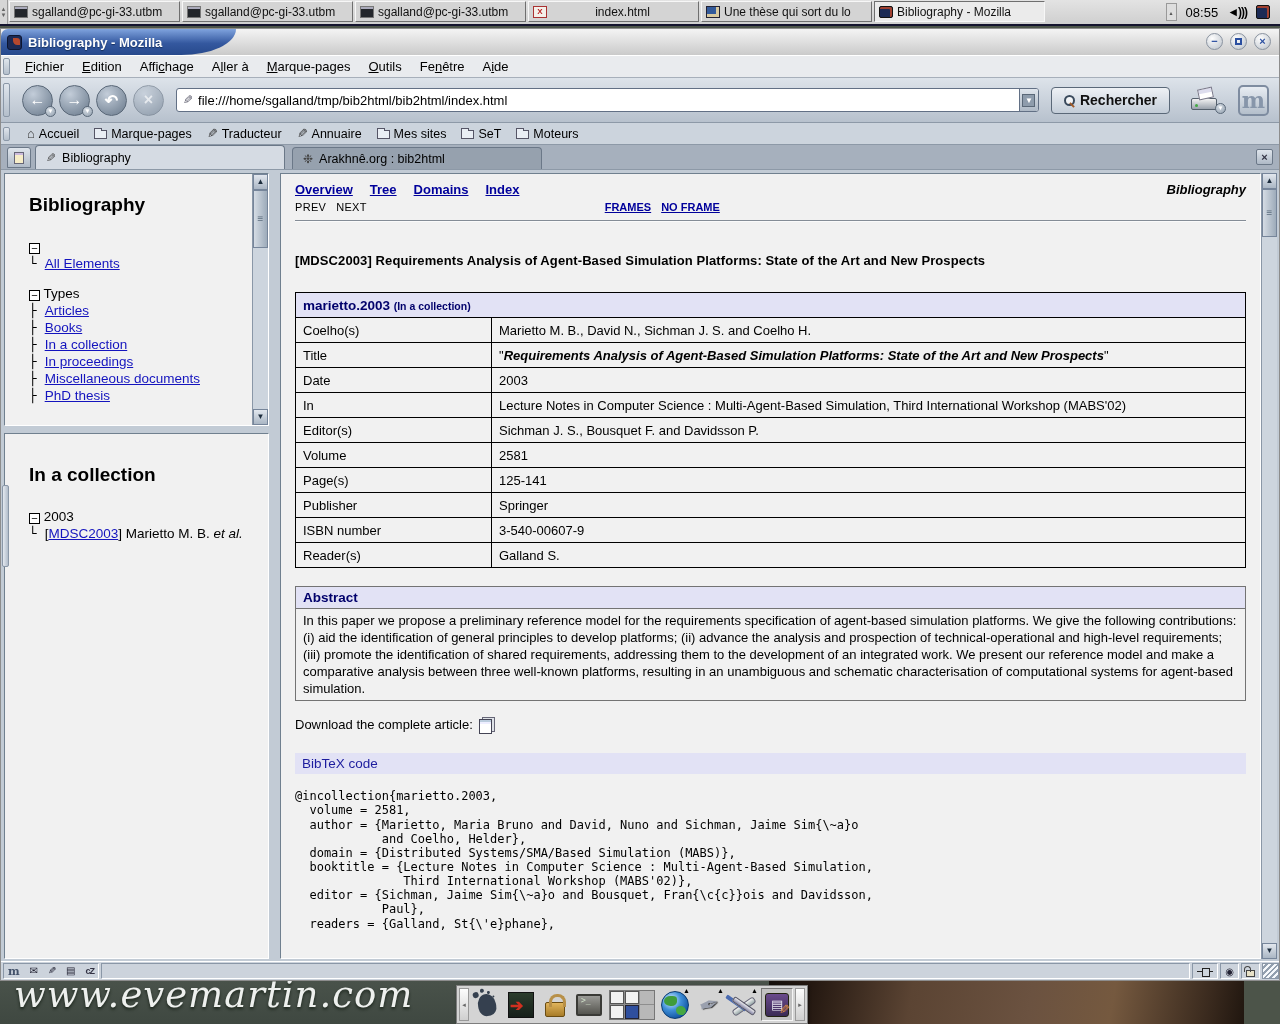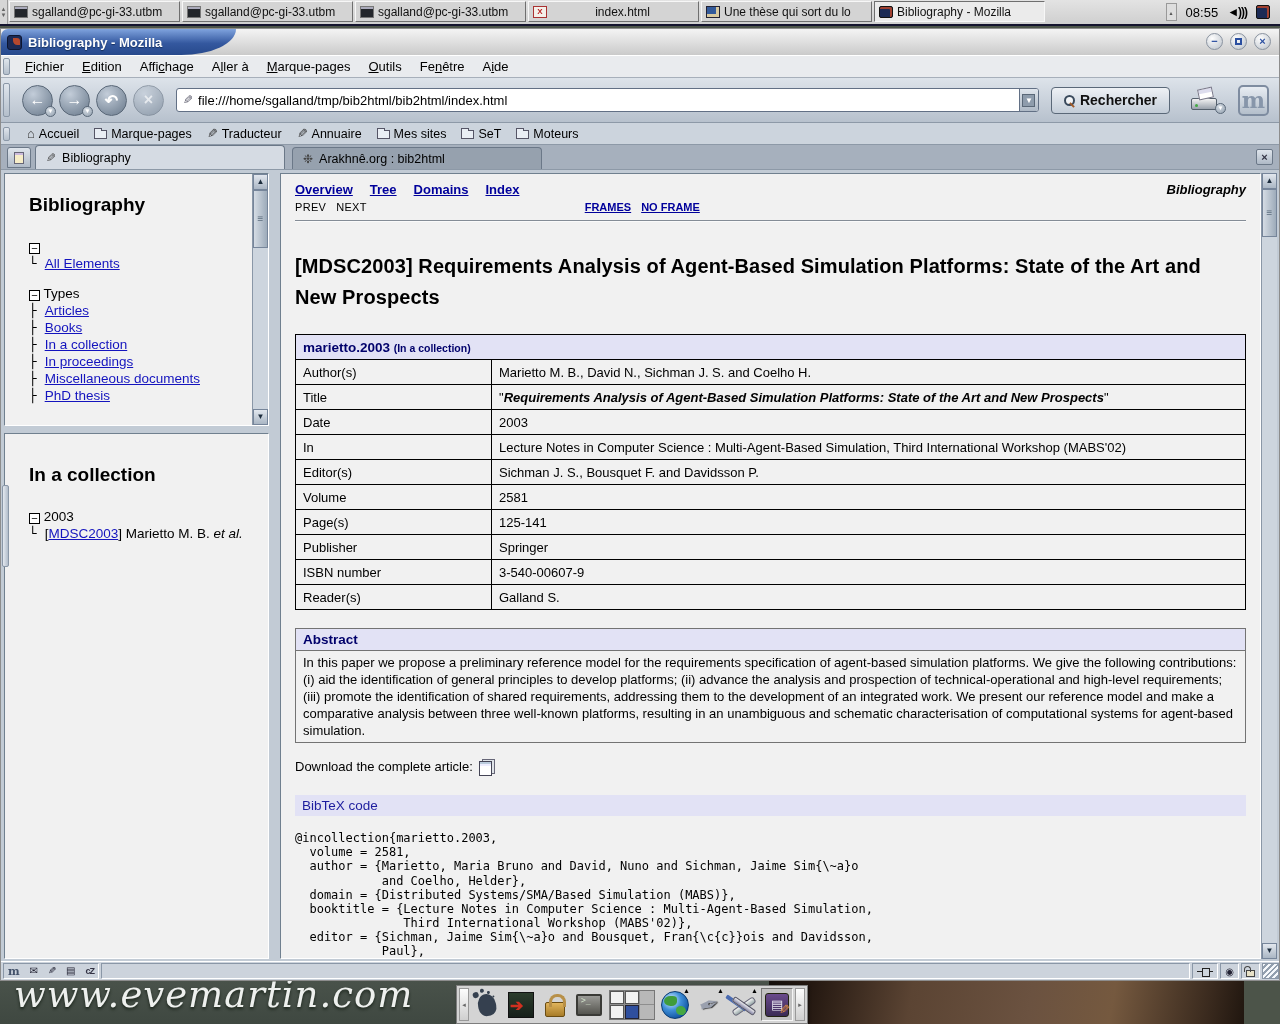--- a/index.html
+++ b/index.html
@@ -139,26 +139,26 @@
   .conn { font-family:"DejaVu Sans Mono",monospace; font-size:13px; color:#000; }
   .tree .block { margin-bottom:13px; }
   .etal { font-style:italic; }
 
   
   .doc { font-size:13px; color:#000; }
   .nav-row1 { display:flex; align-items:baseline; }
   .nav-links { display:flex; gap:17px; }
   .nav-links a { color:#00009b; font-weight:bold; font-size:13px; text-decoration:underline; }
   .corner { margin-left:auto; font-weight:bold; font-style:italic; font-size:13px; }
-  .nav-row2 { display:flex; font-size:11px; margin-top:4px; }
+  .nav-row2 { display:flex; font-size:11px; margin-top:4px;gap:20px; }
   .prevnext { letter-spacing:.3px; display:flex; gap:10px; }
   .framelinks { margin-left:218px; display:flex; gap:10px; }
   .framelinks a { color:#00009b; font-weight:bold; text-decoration:underline; }
   .doc hr { border:none; border-top:1px solid #848c96; border-bottom:1px solid #fafafa; margin:7px 0 0 0; }
-  .doc h2 { font-size:20px; font-weight:bold; margin:29px 0 0 0; line-height:1.55; letter-spacing:.1px; }
+  .doc h2 { font-size:13px; font-weight:bold; margin:29px 0 0 0; line-height:1.55; letter-spacing:.1px; }
   table.entry { border-collapse:collapse; width:100%; margin-top:21px; border:1px solid #000; }
   table.entry td { border:1px solid #000; font-size:13px; padding:4px 7px; height:25px; vertical-align:middle; }
   td.hdr-cell { background:#e2e2f5; }
   .ekey { font-weight:bold; color:#00006b; font-size:13.5px; }
   .ekind { font-weight:bold; color:#00006b; font-size:10.5px; }
   td.lblcol { width:196px; }
   .tval { font-weight:bold; font-style:italic; }
   table.abst { border-collapse:collapse; width:100%; margin-top:18px; border:1px solid #000; }
   table.abst td { border:1px solid #737373; padding:3px 7px; }
   .abst-hdr { background:#e2e2f5; font-weight:bold; color:#00006b; font-size:13.5px; height:21px; }
@@ -429,21 +429,21 @@
         </div>
         <hr>
         <h2>[MDSC2003]  Requirements Analysis of Agent-Based Simulation Platforms: State of the Art and New Prospects</h2>
 
         <table class="entry">
           <tbody id="entry-rows">
             <tr>
                 <td class="hdr-cell" colspan="2"><span class="ekey">marietto.2003</span> <span class="ekind">(In a collection)</span></td>
               </tr>
           <tr>
-                <td class="lblcol">Author(s)</td>
+                <td class="lblcol">Coelho(s)</td>
                 <td>Marietto M. B., David N., Sichman J. S. and Coelho H.</td>
               </tr>
               <tr>
                 <td class="lblcol">Title</td>
                 <td>"<span class="tval">Requirements Analysis of Agent-Based Simulation Platforms: State of the Art and New Prospects</span>"</td>
               </tr>
               <tr>
                 <td class="lblcol">Date</td>
                 <td>2003</td>
               </tr>

